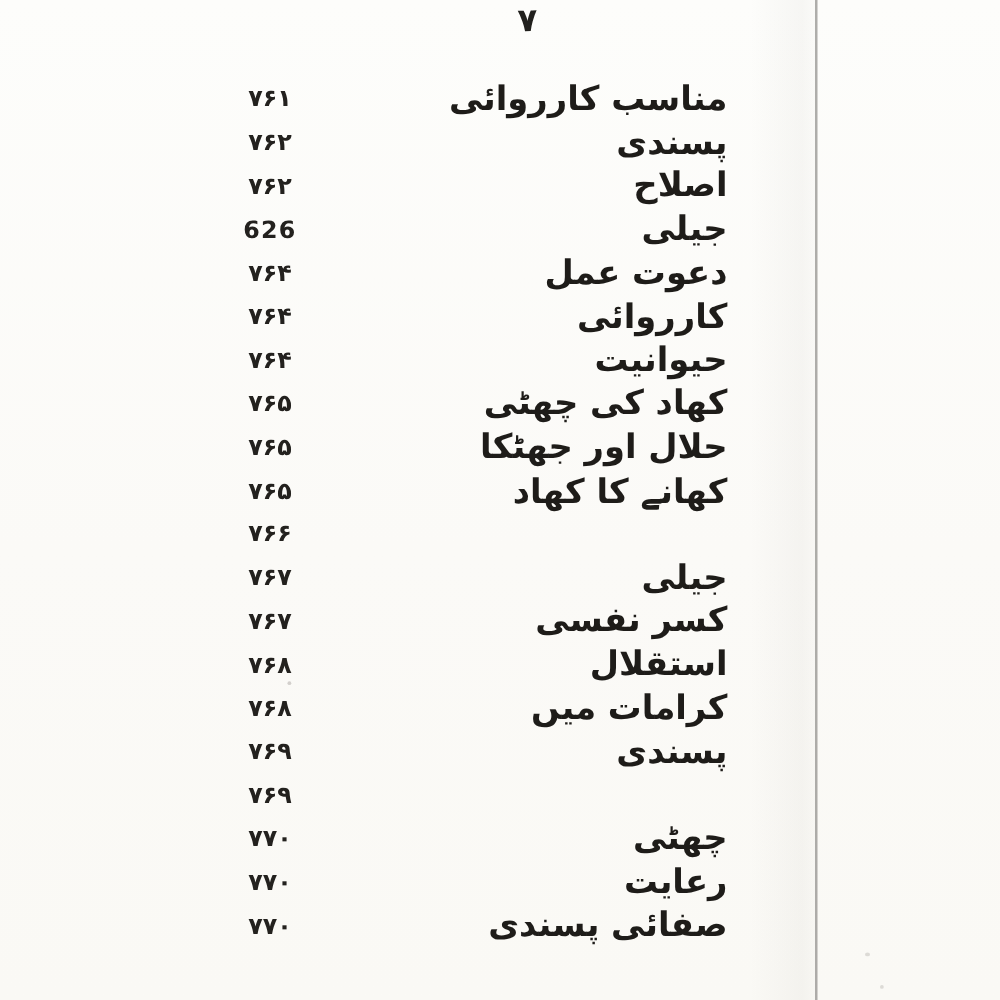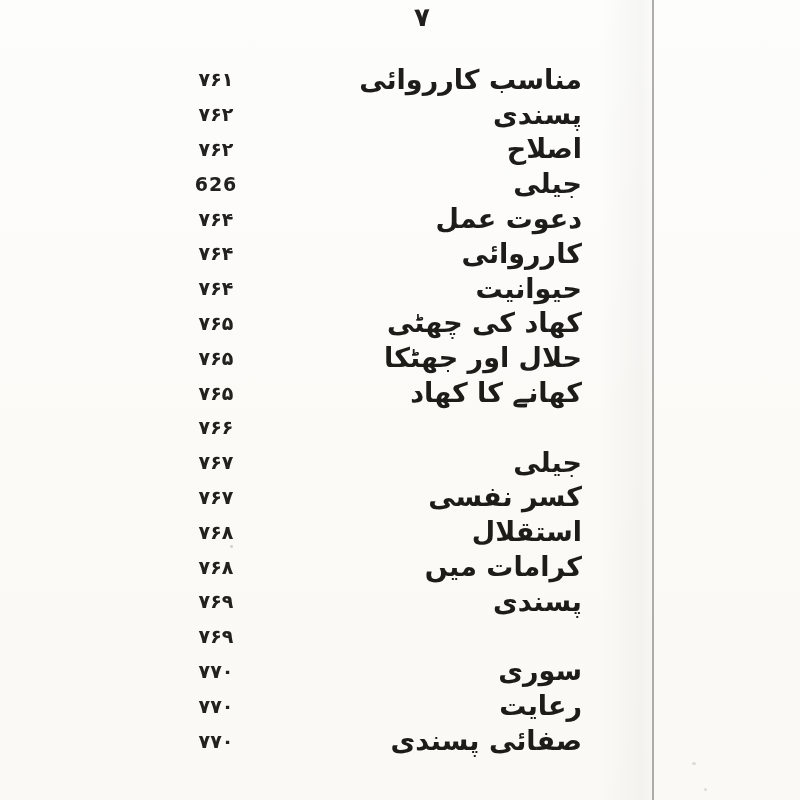--- a/index.html
+++ b/index.html
@@ -144,21 +144,21 @@
     <span class="num">۷۶۹</span>
     <span class="title">پسندی</span>
   </div>
 
   <div class="row">
     <span class="num">۷۶۹</span>
   </div>
 
   <div class="row">
     <span class="num">۷۷۰</span>
-    <span class="title">سوری</span>
+    <span class="title">چھٹی</span>
   </div>
 
   <div class="row">
     <span class="num">۷۷۰</span>
     <span class="title">رعایت</span>
   </div>
 
   <div class="row">
     <span class="num">۷۷۰</span>
     <span class="title">صفائی پسندی</span>

